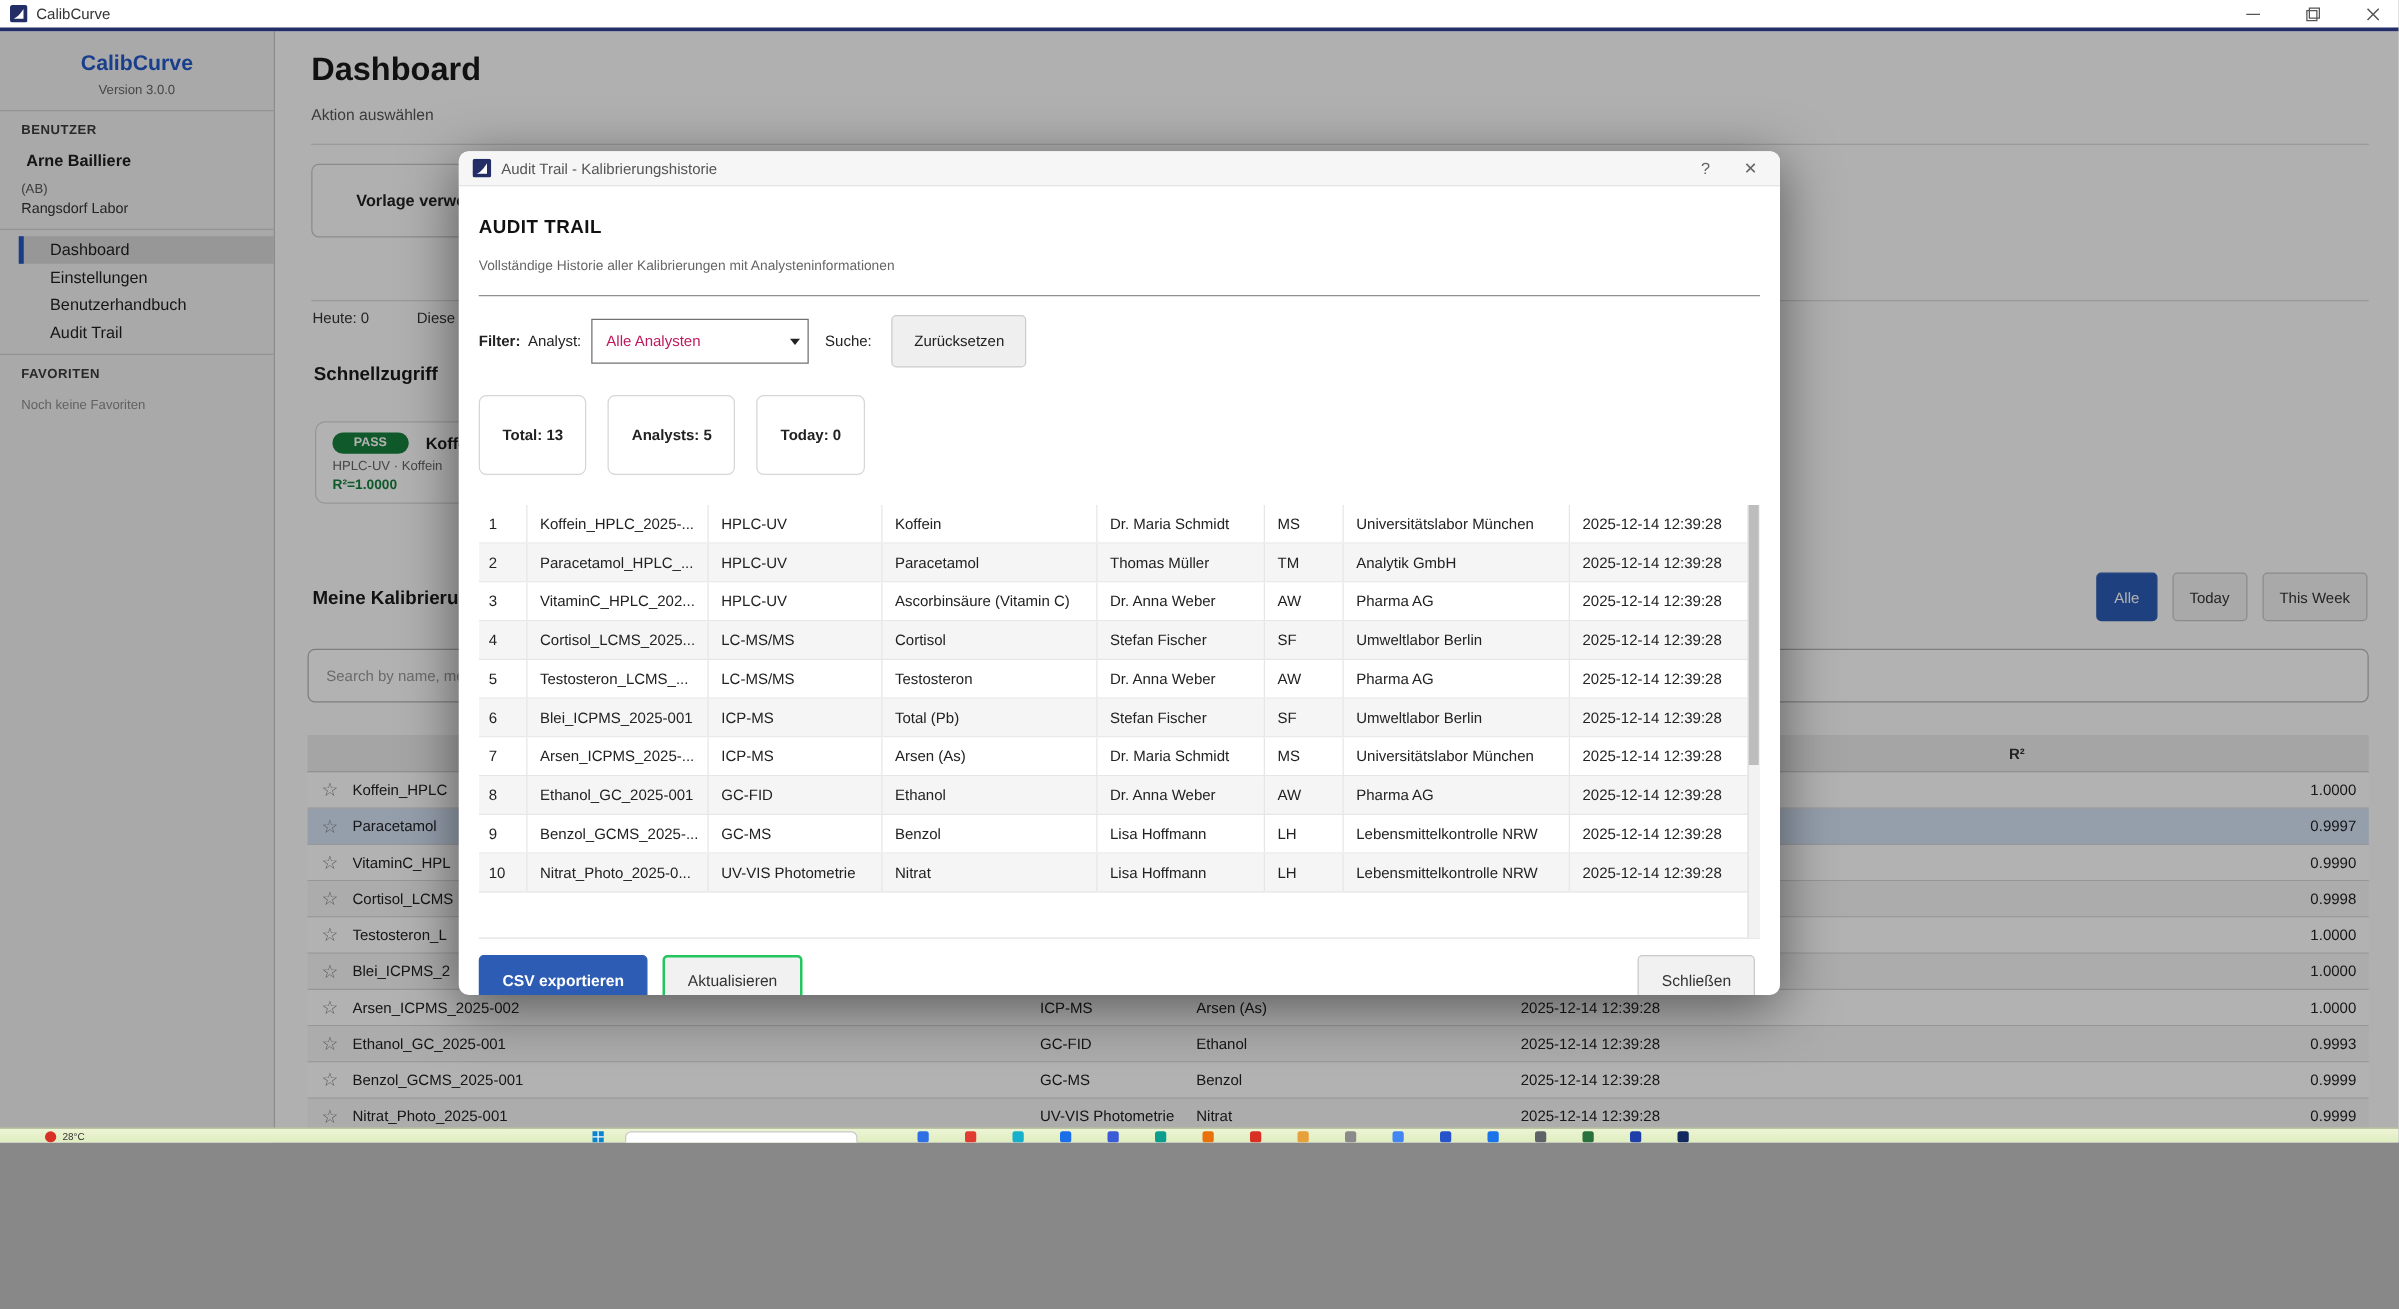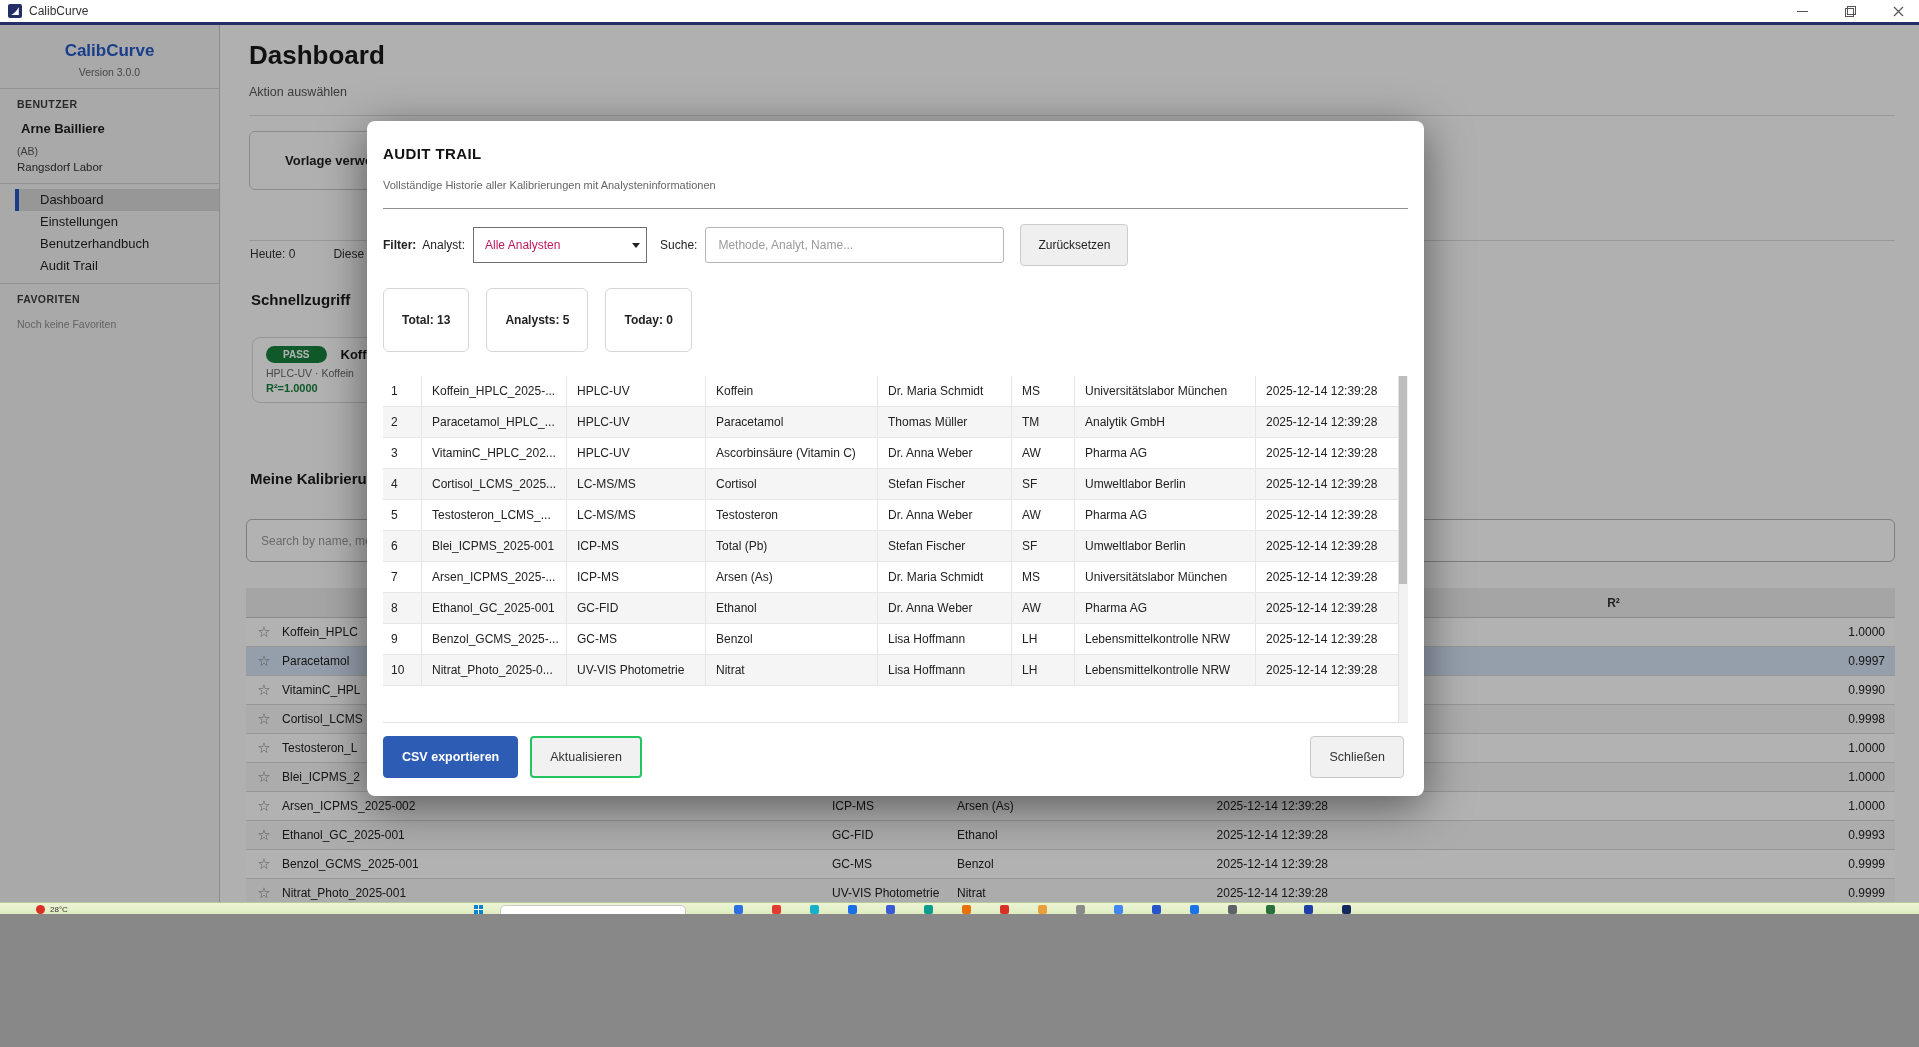--- a/index.html
+++ b/index.html
@@ -215,20 +215,34 @@
       <div class="qa-heading">Schnellzugriff</div>
       <div class="qa-card">
         <div class="qa-top">
           <span class="pass-badge">PASS</span>
           <span class="qa-name">Koffein</span>
         </div>
         <div class="qa-sub">HPLC-UV · Koffein</div>
         <div class="qa-r2">R²=1.0000</div>
       </div>
       <div class="mycal-heading">Meine Kalibrierungen</div>
+      <div class="filter-group">
+
+          <div class="fbtn active">
+            <span>Alle</span>
+          </div>
+
+          <div class="fbtn">
+            <span>Today</span>
+          </div>
+
+          <div class="fbtn">
+            <span>This Week</span>
+          </div>
+        </div>
       <input class="search-input" type="text" placeholder="Search by name, method..." style="">
       <div class="btable">
         <div class="bt-row bt-head">
           <div class="bt-cell bt-star"></div>
           <div class="bt-cell bt-name"></div>
           <div class="bt-cell bt-meth"></div>
           <div class="bt-cell bt-ana"></div>
           <div class="bt-cell bt-blank"></div>
           <div class="bt-cell bt-date"></div>
           <div class="bt-cell bt-r2head">R²</div>
@@ -335,37 +349,49 @@
               <div class="bt-cell bt-r2">0.9999</div>
             </div>
           </div>
       </div>
     </main>
 
     <div class="dim-overlay"></div>
   </div>
 
   <section class="modal">
+    <div class="m-titlebar">
+      <span class="m-logo">
+        <svg width="15" height="15">
+            <rect width="15" height="15" rx="2" fill="#232d66"></rect>
+            <path d="M3.2 12 C6 11 9 7.8 11.6 3.5 L11.6 12 Z" fill="#fff"></path>
+          </svg>
+      </span>
+      <span class="m-title">Audit Trail - Kalibrierungshistorie</span>
+      <div class="m-tbtns">
+        <span class="m-tbtn">?</span>
+        <span class="m-tbtn">✕</span>
+      </div>
+    </div>
     <div class="m-body">
       <div class="m-heading">AUDIT TRAIL</div>
       <div class="m-sub">Vollständige Historie aller Kalibrierungen mit Analysteninformationen</div>
       <div class="m-hr"></div>
       <div class="m-filter">
         <span class="lbl b">Filter:</span>
         <span class="gap6"></span>
         <span class="lbl">Analyst:</span>
         <div class="select-box">
           <span class="val">Alle Analysten</span>
           <span class="select-arrow">
               <span class="tri-down"></span>
             </span>
         </div>
         <span class="gap13"></span>
         <span class="lbl">Suche:</span>
-        <input class="m-search" type="text" placeholder="Methode, Analyt, Name..." style="">
         <span class="gap8"></span>
         <div class="reset-btn">
           <span>Zurücksetzen</span>
         </div>
       </div>
       <div class="m-chips">
 
           <div class="chip">
             <span>Total: 13</span>
           </div>

